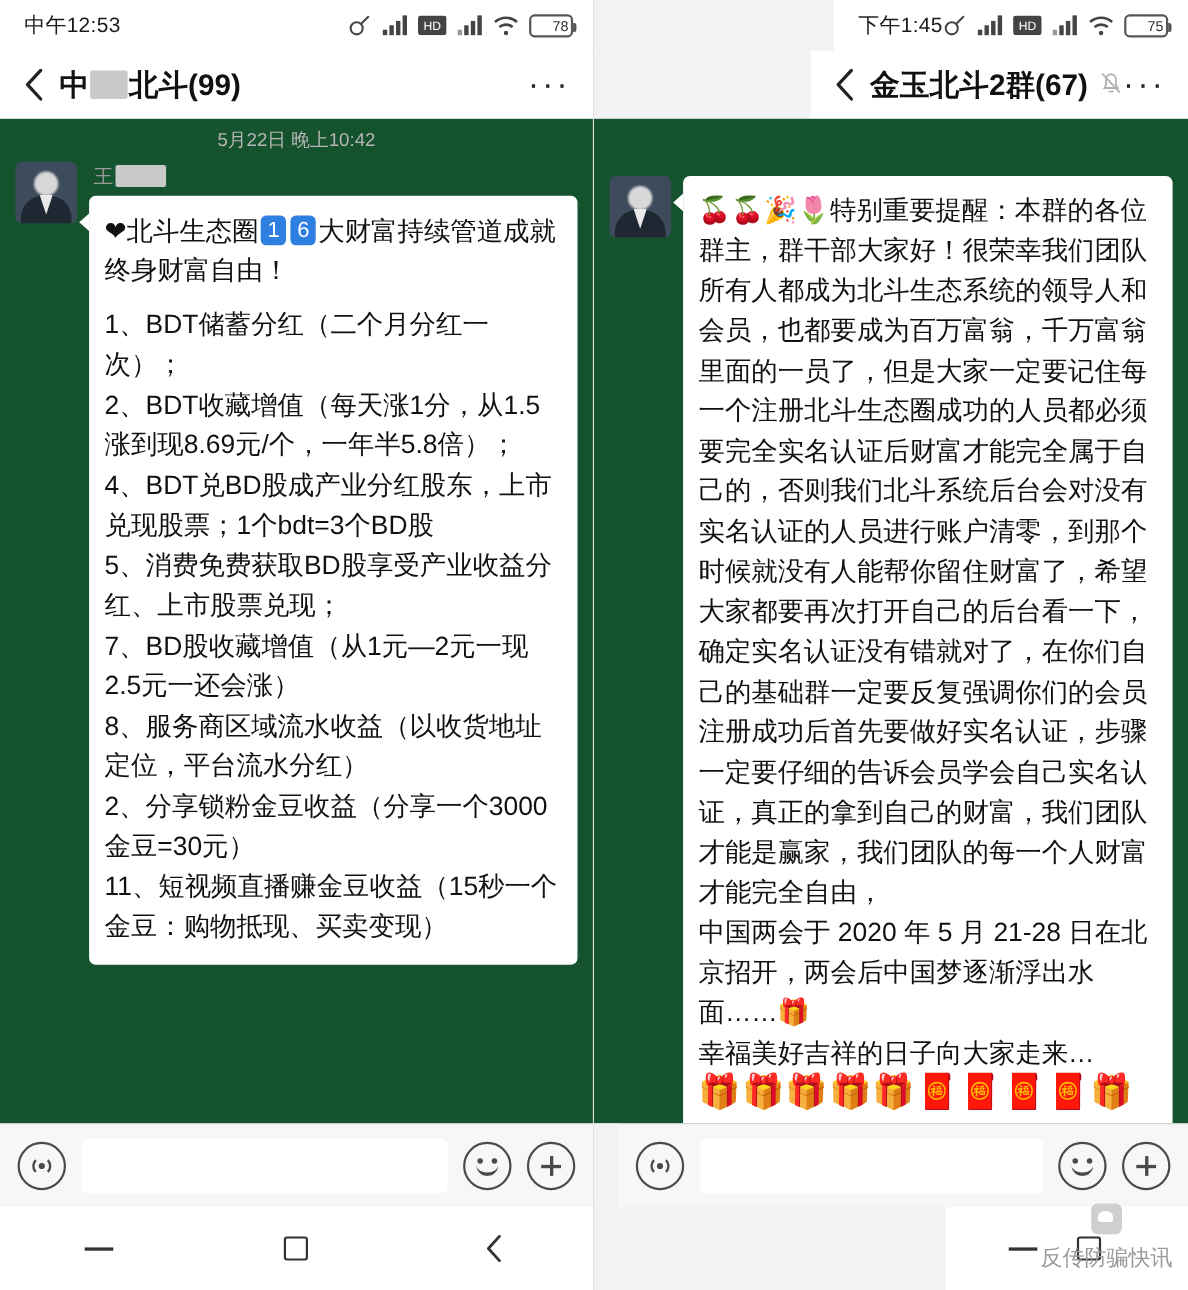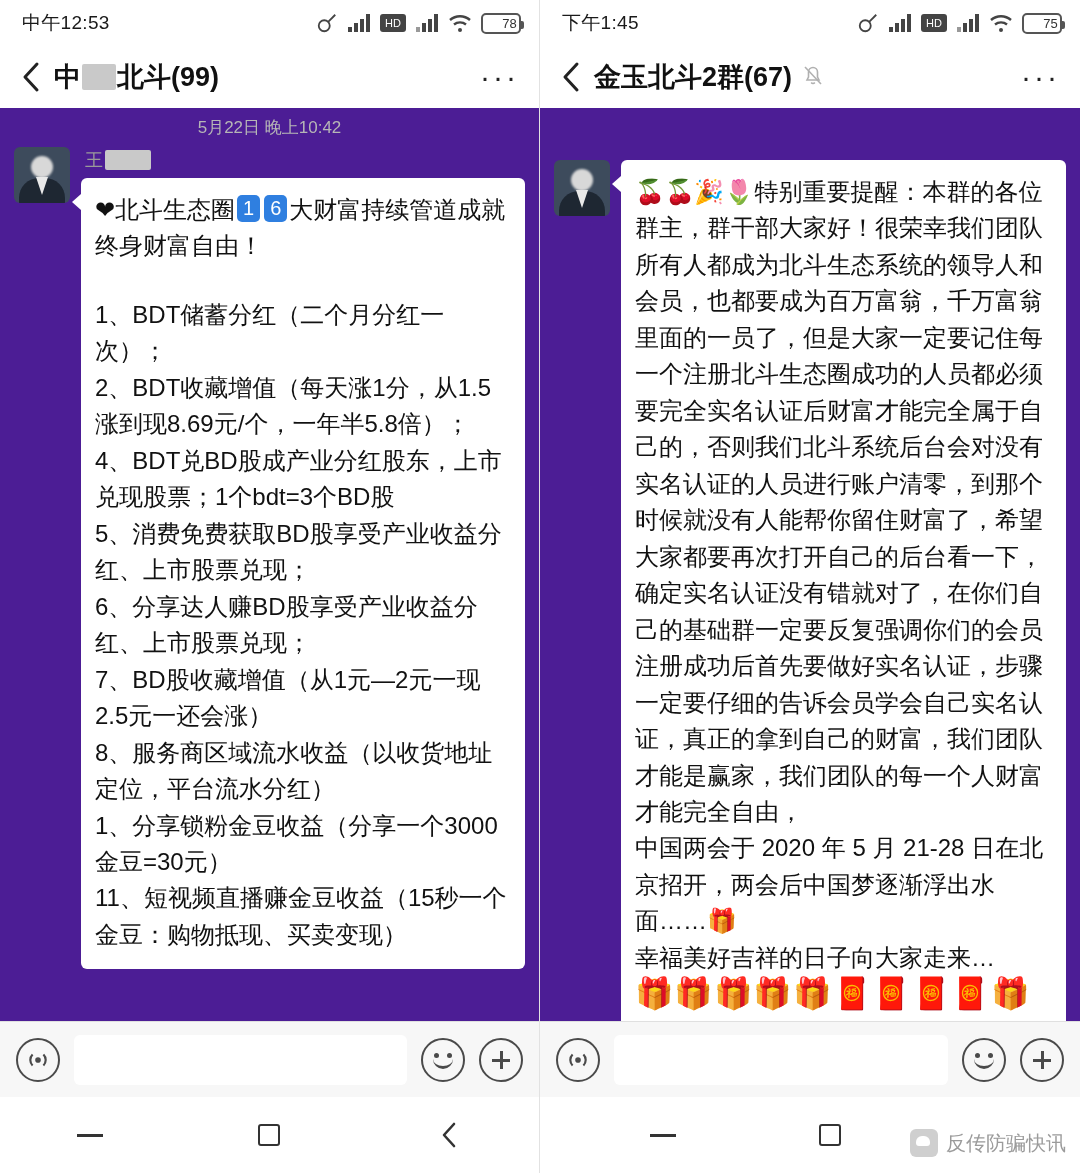--- a/index.html
+++ b/index.html
@@ -16,21 +16,21 @@
   }
   .phone {
     width: 540px;
     height: 1173px;
     position: relative;
     background: #f2f2f2;
     display: flex;
     flex-direction: column;
     border-right: 1px solid #e2e2e2;
   }
-  .phone:last-child { border-right: none; }
+  .phone:last-child { border-right: none; align-items: flex-end; }
 
   
   .statusbar {
     height: 46px;
     background: #ffffff;
     display: flex;
     align-items: center;
     padding: 0 18px 0 22px;
     font-size: 19px;
     color: #1a1a1a;
@@ -102,21 +102,21 @@
   .more-icon {
     font-size: 30px; color: #222;
     letter-spacing: 3px;
     padding-right: 4px;
     line-height: 20px;
   }
 
   
   .chat {
     flex: 1 1 auto;
-    background: #4c1d95;
+    background: #14532d;
     padding: 6px 14px 0 14px;
     overflow: hidden;
     position: relative;
   }
   .timestamp {
     text-align: center;
     font-size: 17px;
     color: #b6b6b6;
     padding: 2px 0 8px;
     white-space: nowrap;
@@ -186,21 +186,21 @@
   }
   .bubble:before {
     content: "";
     position: absolute;
     left: -9px; top: 16px;
     border-width: 8px 9px 8px 0;
     border-style: solid;
     border-color: transparent #ffffff transparent transparent;
   }
   .bubble p { margin: 0; }
-  .bubble p.gap { margin-top: 32px; }
+  .bubble p.gap { margin-top: 12px; }
   .num-box {
     display: inline-block;
     background: #2f7fe0;
     color: #fff;
     border-radius: 5px;
     font-size: 20px;
     padding: 1px 6px;
     margin: 0 2px;
     vertical-align: 3px;
     line-height: 1.25;
@@ -298,20 +298,21 @@
   
   .watermark {
     position: absolute;
     right: 14px; bottom: 16px;
     display: flex;
     align-items: center;
     gap: 8px;
     color: #9b9b9b;
     font-size: 20px;
     white-space: nowrap;
+    flex-direction: column;
   }
   .wm-logo {
     width: 28px; height: 28px;
     border-radius: 6px;
     background: #cfcfcf;
     position: relative;
   }
   .wm-logo:before {
     content: "";
     position: absolute; left: 6px; top: 7px;
@@ -402,24 +403,23 @@
               <span class="redact-name"></span>
           </div>
           <div class="bubble">
             <p>
               <span class="emoji">❤</span>北斗生态圈<span class="num-box">1</span><span class="num-box">6</span>大财富持续管道成就终身财富自由！
             </p>
             <p class="gap">1、BDT储蓄分红（二个月分红一次）；</p>
             <p>2、BDT收藏增值（每天涨1分，从1.5涨到现8.69元/个，一年半5.8倍）；</p>
             <p>4、BDT兑BD股成产业分红股东，上市兑现股票；1个bdt=3个BD股</p>
             <p>5、消费免费获取BD股享受产业收益分红、上市股票兑现；</p>
-            <p>6、分享达人赚BD股享受产业收益分红、上市股票兑现；</p>
             <p>7、BD股收藏增值（从1元—2元一现2.5元一还会涨）</p>
             <p>8、服务商区域流水收益（以收货地址定位，平台流水分红）</p>
-            <p>1、分享锁粉金豆收益（分享一个3000金豆=30元）</p>
+            <p>2、分享锁粉金豆收益（分享一个3000金豆=30元）</p>
             <p>11、短视频直播赚金豆收益（15秒一个金豆：购物抵现、买卖变现）</p>
           </div>
         </div>
       </div>
     </div>
 
     <div class="inputbar">
       <div class="round-icon">
         <svg width="26" height="26" viewBox="0 0 24 24">
             <circle cx="12" cy="12" r="2.6" fill="#4a4a4a"></circle>

